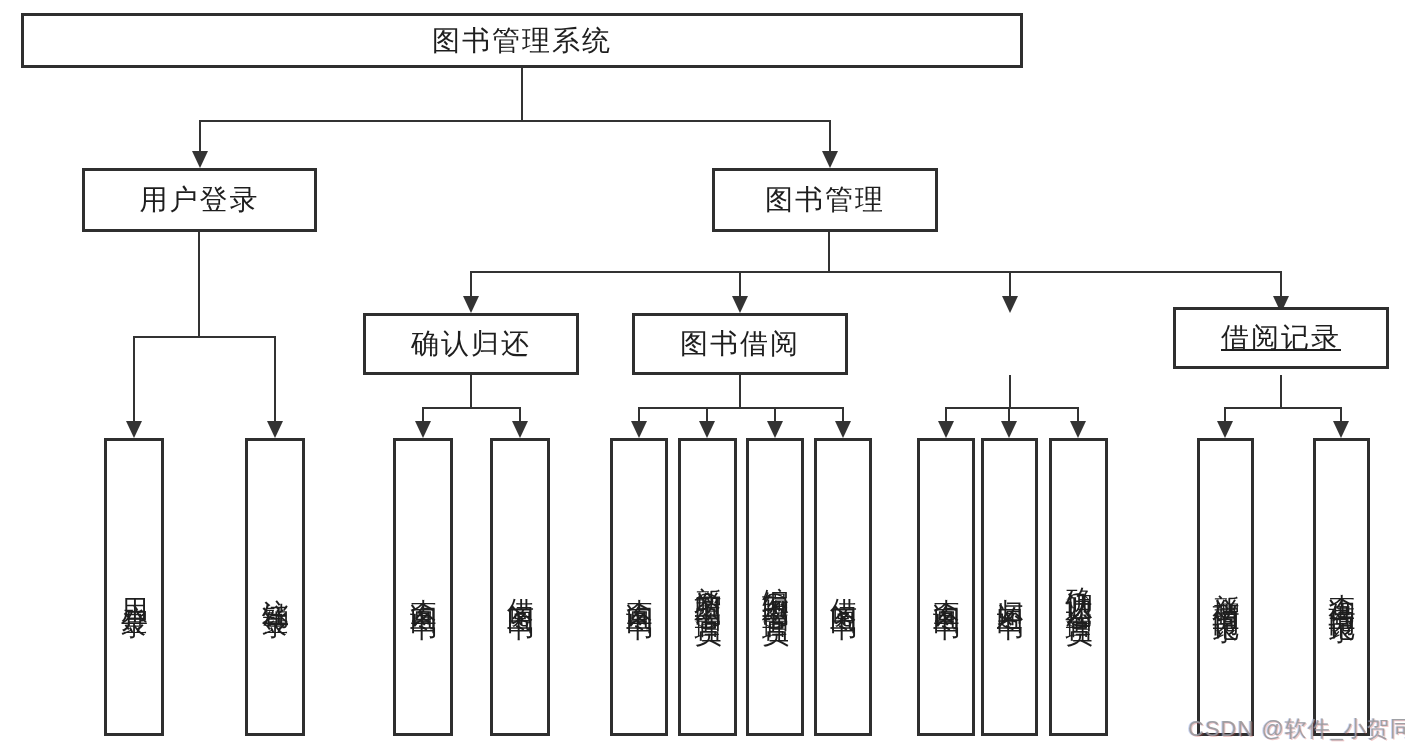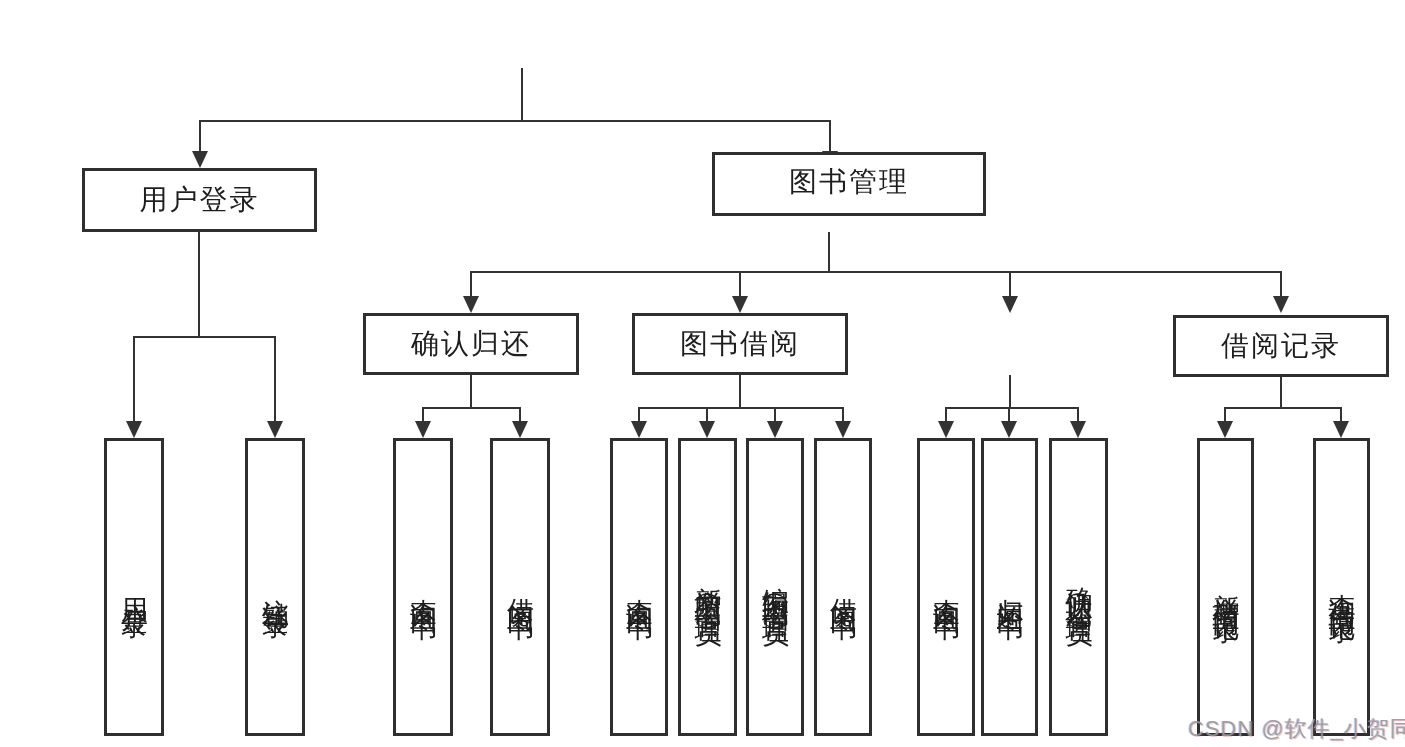--- a/index.html
+++ b/index.html
@@ -20,26 +20,26 @@
   .ln{position:absolute;background:#333333;z-index:1;}
   .ar{
     position:absolute;width:0;height:0;z-index:1;
     border-left:8px solid transparent;border-right:8px solid transparent;
     border-top:17px solid #333333;
   }
   
   #n-root{left:21px;top:13px;width:1002px;height:55px;}
   
   #n-ul{left:82px;top:168px;width:235px;height:64px;}
-  #n-bm{left:712px;top:152px;width:274px;height:64px;font-family:Liberation Mono, monospace;}
+  #n-bm{left:712px;top:168px;width:226px;height:64px;}
   
   #n-l3a{left:363px;top:313px;width:216px;height:62px;}
   #n-l3b{left:632px;top:313px;width:216px;height:62px;}
   #n-l3c{left:902px;top:313px;width:216px;height:62px;}
-  #n-l3d{left:1173px;top:315px;width:216px;height:62px;}
+  #n-l3d{left:1173px;top:307px;width:216px;height:62px;text-decoration:underline;}
   
   .l4{top:438px;height:298px;}
   #n-ul1{left:104px;width:60px;}
   #n-ul2{left:245px;width:60px;}
   #n-a1{left:393px;width:60px;}
   #n-a2{left:490px;width:60px;}
   #n-b1{left:610px;width:58px;}
   #n-b2{left:678px;width:59px;}
   #n-b3{left:746px;width:58px;}
   #n-b4{left:814px;width:58px;}
@@ -53,20 +53,21 @@
     font-size:22px;letter-spacing:1px;color:rgba(152,152,152,0.88);
     text-shadow:1px 1px 0 rgba(210,80,80,0.30), -1px 0 0 rgba(90,120,220,0.30);
     white-space:nowrap;
   }
 </style>
 </head>
 <body>
 
 <div class="canvas">
 
+  <div class="box" id="n-root">图书管理系统</div>
 
   <div class="box" id="n-ul">用户登录</div>
   <div class="box" id="n-bm">图书管理</div>
 
   <div class="box" id="n-l3a">确认归还</div>
   <div class="box" id="n-l3b">图书借阅</div>
   <div class="box" id="n-l3d">借阅记录</div>
 
   <div class="box vbox l4" id="n-ul1">用户登录</div>
   <div class="box vbox l4" id="n-ul2">注销登录</div>

